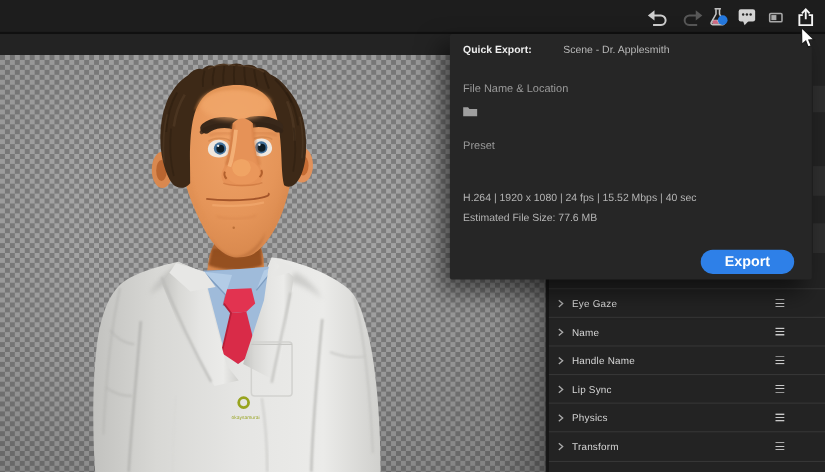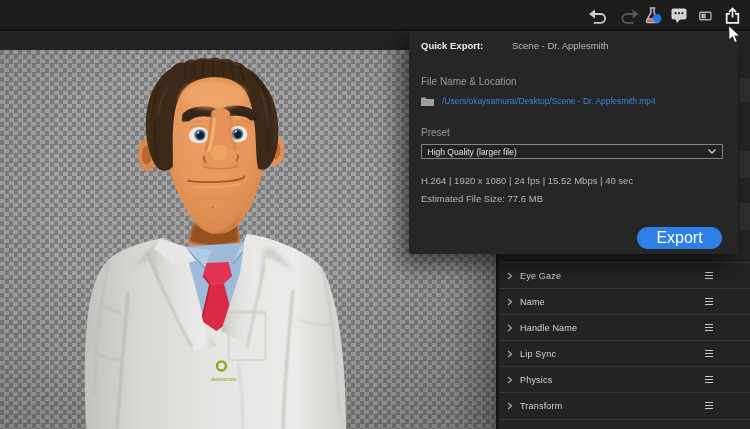--- a/index.html
+++ b/index.html
@@ -262,30 +262,23 @@
     <path d="M191 215 C199 228 209 234 216.5 233 C226 231 236 222 241.5 211 C238 226 228 235 215.5 235 C205 235 197 227 191 215 Z" fill="#a35a2c" opacity="0.35" filter="url(#soft2)"></path>
   </svg>
 
   <div id="qe">
     <div class="qet" style="left:12px;top:8.5px;font-size:9.5px;font-weight:bold;color:#ededed;">Quick Export:</div>
     <div class="qet" style="left:77px;top:8.5px;font-size:9.5px;color:#b8b8b8;margin-left:26px;">Scene - Dr. Applesmith</div>
     <div class="qet" style="left:12px;top:45px;font-size:10px;color:#9a9a9a;">File Name &amp; Location</div>
     <svg style="position:absolute;left:12px;top:65px;" width="13" height="10" viewBox="0 0 13 10">
       <path d="M0 1.5 h4.5 l1.3 1.5 H13 V10 H0 Z" fill="#9f9f9f"></path>
     </svg>
-    <div class="qet" style="left:33px;top:64.5px;font-size:8.5px;letter-spacing:-0.05px;color:#3c85d6;">/Users/okaysamurai/Desktop/Scene - Dr. Applesmith.mp4</div>
     <div class="qet" style="left:12px;top:96px;font-size:10px;color:#9a9a9a;">Preset</div>
-    <div style="position:absolute;left:11.5px;top:113px;width:300px;height:12.5px;background:#222222;border:1px solid #858585;border-radius:1px;">
-      <div class="qet" style="left:6px;top:1.5px;font-size:8.5px;color:#e0e0e0;">High Quality (larger file)</div>
-      <svg style="position:absolute;right:6px;top:4px;" width="8" height="5">
-        <path d="M0.5 0.5 L4 4 L7.5 0.5" stroke="#cfcfcf" stroke-width="1.3" fill="none"></path>
-      </svg>
-    </div>
     <div class="qet" style="left:12px;top:144px;font-size:9.5px;color:#b5b5b5;">H.264 | 1920 x 1080 | 24 fps | 15.52 Mbps | 40 sec</div>
     <div class="qet" style="left:12px;top:162px;font-size:9.5px;color:#b5b5b5;">Estimated File Size: 77.6 MB</div>
     <div style="position:absolute;left:228px;top:196px;width:85px;height:21.5px;background:#2e80e8;border-radius:11px;text-align:center;">
-      <span style="font-size:16px;font-weight:normal;color:#fff;line-height:21.5px;text-align:center;">Export</span>
+      <span style="font-size:13px;font-weight:bold;color:#fff;line-height:21.5px;text-align:center;">Export</span>
     </div>
   </div>
 
   <svg style="position:absolute;left:726px;top:24px;" width="18" height="22" viewBox="0 0 18 22">
     <path d="M2.6 1 L2.9 16.5 L6.5 13.3 L8.6 18.8 L11.5 17.6 L9.3 12.3 L14 11.9 Z" fill="#ffffff" stroke="#1b1b1b" stroke-width="1.1"></path>
   </svg>
 
 </body></html>

